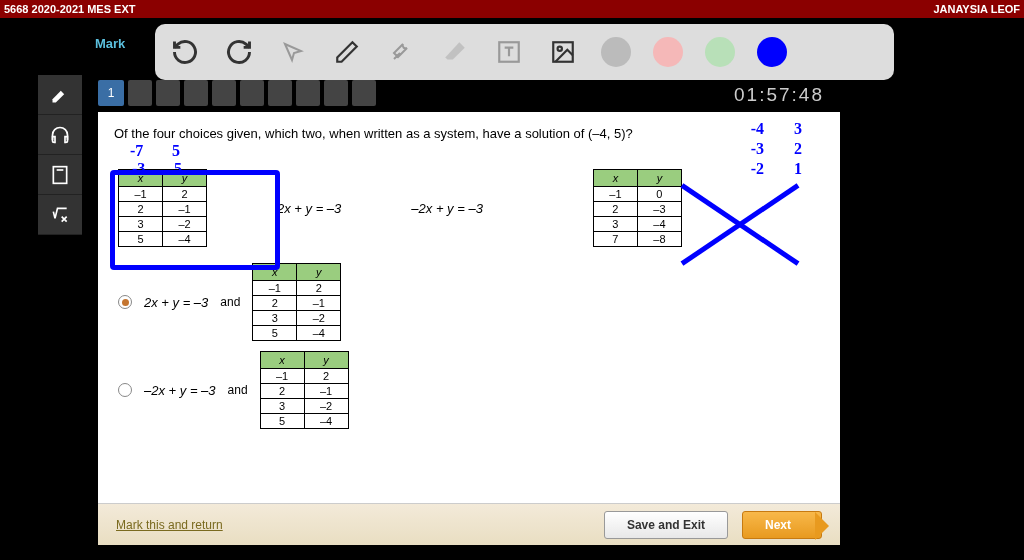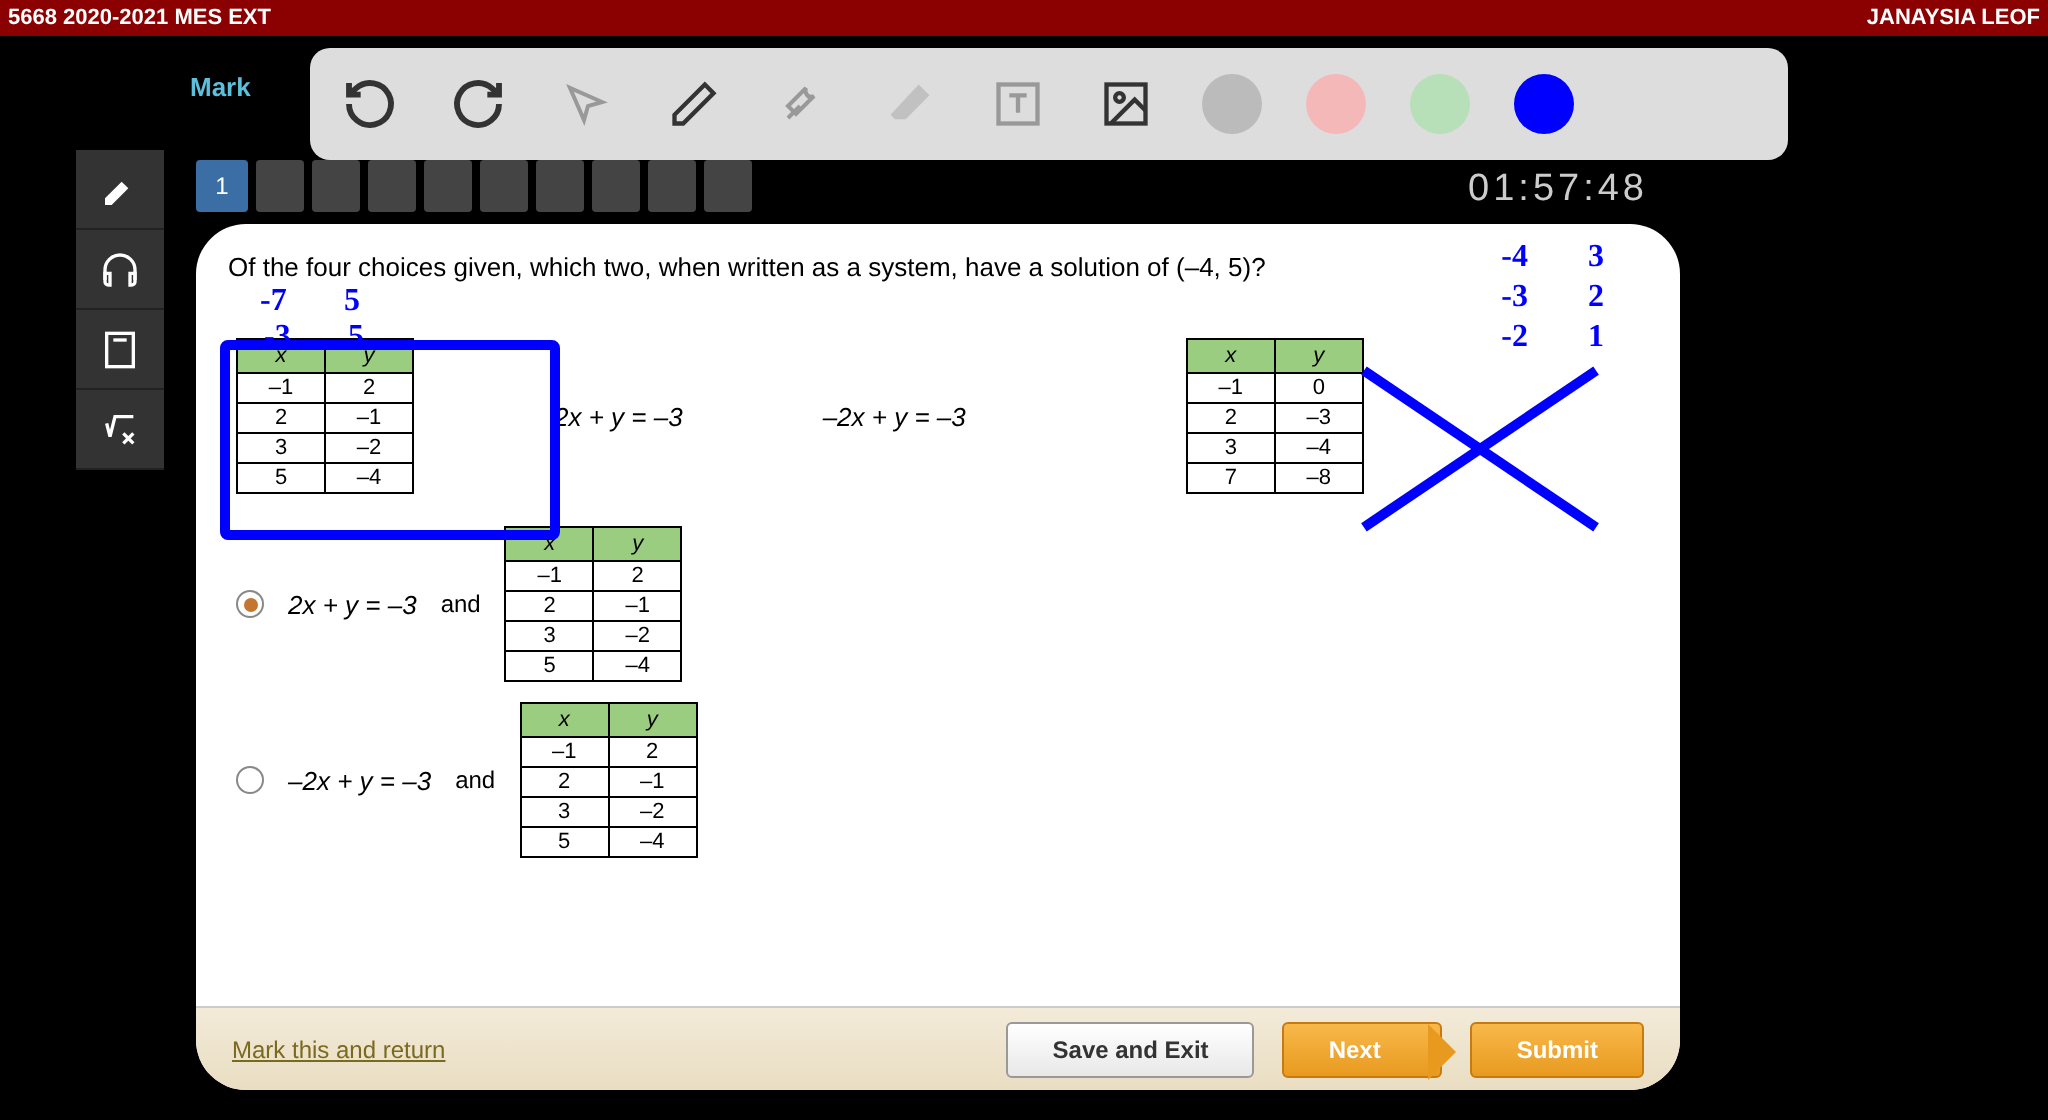--- a/index.html
+++ b/index.html
@@ -15,21 +15,21 @@
 
 .side-tools { position: absolute; top: 75px; left: 38px; width: 44px; background: #333; display: flex; flex-direction: column; }
 .side-tool { height: 40px; display: flex; align-items: center; justify-content: center; color: #fff; border-bottom: 1px solid #222; cursor: pointer; }
 
 .qnum-bar { position: absolute; top: 80px; left: 98px; display: flex; gap: 4px; align-items: center; }
 .qnum { width: 26px; height: 26px; background: #3a6ea5; color: #fff; display: flex; align-items: center; justify-content: center; font-size: 12px; border-radius: 2px; }
 .qnum.inactive { background: #444; width: 24px; }
 
 .timer { position: absolute; top: 84px; right: 200px; color: #ccc; font-size: 19px; letter-spacing: 2px; }
 
-.content { position: absolute; top: 112px; left: 98px; right: 184px; bottom: 15px; background: #fff; overflow: hidden; border-radius: 25px; }
+.content { position: absolute; top: 112px; left: 98px; right: 184px; bottom: 15px; background: #fff; overflow: hidden; }
 .question { padding: 14px 16px 6px; font-size: 13px; }
 
 .answers-row { display: flex; gap: 70px; padding: 22px 20px 10px; align-items: center; position: relative; }
 .mini-table { border-collapse: collapse; font-size: 11px; }
 .mini-table th { background: #9acd7f; border: 1px solid #000; width: 44px; padding: 2px; font-style: italic; font-weight: normal; }
 .mini-table td { border: 1px solid #000; text-align: center; padding: 1px; background: #fff; }
 .eq { font-size: 13px; font-style: italic; }
 
 .options { padding: 6px 20px 10px; }
 .option-row { display: flex; align-items: center; gap: 12px; margin-bottom: 10px; }
@@ -275,21 +275,20 @@
       </tbody>
         </table>
     </div>
   </div>
 
   <div class="footer">
     <span class="mark-link">Mark this and return</span>
     <div class="footer-btns">
       <div class="btn btn-save">Save and Exit</div>
       <div class="btn btn-next">Next</div>
-      <div class="btn btn-submit">Submit</div>
     </div>
   </div>
 </div>
 
 <div class="anno blue-box"></div>
 <div class="anno blue-x"></div>
 <span class="hand-txt" style="top:142px; left:130px">-7</span>
 <span class="hand-txt" style="top:142px; left:172px">5</span>
 <span class="hand-txt" style="top:160px; left:132px">-3</span>
 <span class="hand-txt" style="top:160px; left:174px">5</span>

